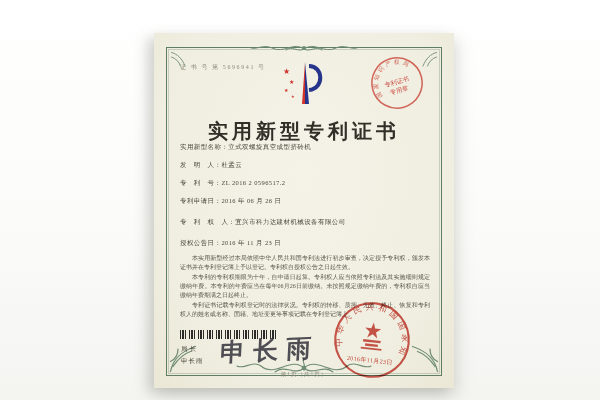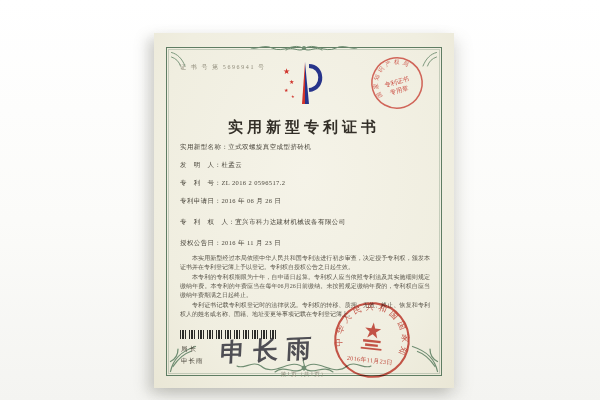--- a/index.html
+++ b/index.html
@@ -8,21 +8,21 @@
   .certificate{position:absolute;left:154px;top:33px;width:300px;height:355px;
     background:radial-gradient(ellipse at 50% 40%,#f5f3e8 0%,#f0eee0 70%,#eae7d6 100%);
     box-shadow:-7px 5px 12px rgba(110,110,100,.28),5px 7px 14px rgba(110,110,100,.18);}
   .frame{position:absolute;left:12px;right:12px;top:14px;bottom:12px;
     border:1.2px solid #5f7d63;outline:1px solid rgba(95,125,99,.30);outline-offset:-3px;}
   .decor{position:absolute;color:#6f8d72;}
   svg.flourish{display:block;}
   .cert-no{position:absolute;left:26px;top:30px;font-size:6px;letter-spacing:1.6px;color:#8f8b7a;}
   .logo{position:absolute;left:127px;top:25px;width:50px;height:52px;}
   .top-stamp{position:absolute;left:214px;top:21px;width:58px;height:58px;transform:rotate(-16deg);opacity:.88;}
-  .title{position:absolute;left:0;top:85px;width:100%;text-align:center;font-size:15px;
+  .title{position:absolute;left:0;top:85px;width:100%;text-align:center;font-size:20px;
     font-weight:bold;letter-spacing:4px;color:#332f28;}
   .field{position:absolute;left:26px;font-size:6.5px;color:#4c483e;letter-spacing:.4px;white-space:nowrap;}
   .f0{top:110px}.f1{top:128px}.f2{top:146px}.f3{top:164px}.f4{top:185px}.f5{top:206px}
   .paras{position:absolute;left:26px;right:24px;top:221px;font-size:6px;line-height:9px;
     color:#5a564b;text-align:justify;}
   .paras p{margin:0 0 1px 0;text-indent:12px;}
   .barcode{position:absolute;left:26px;top:297px;width:98px;height:9px;
     background:repeating-linear-gradient(90deg,#2b2b28 0 1px,transparent 1px 2px,#2b2b28 2px 4px,transparent 4px 5px,#2b2b28 5px 6px,transparent 6px 9px);}
   .dir-label{position:absolute;left:27px;top:312px;font-size:6.5px;color:#4c483e;letter-spacing:2px;}
   .dir-name{position:absolute;left:27px;top:324px;font-size:6.5px;color:#4c483e;letter-spacing:1px;}

